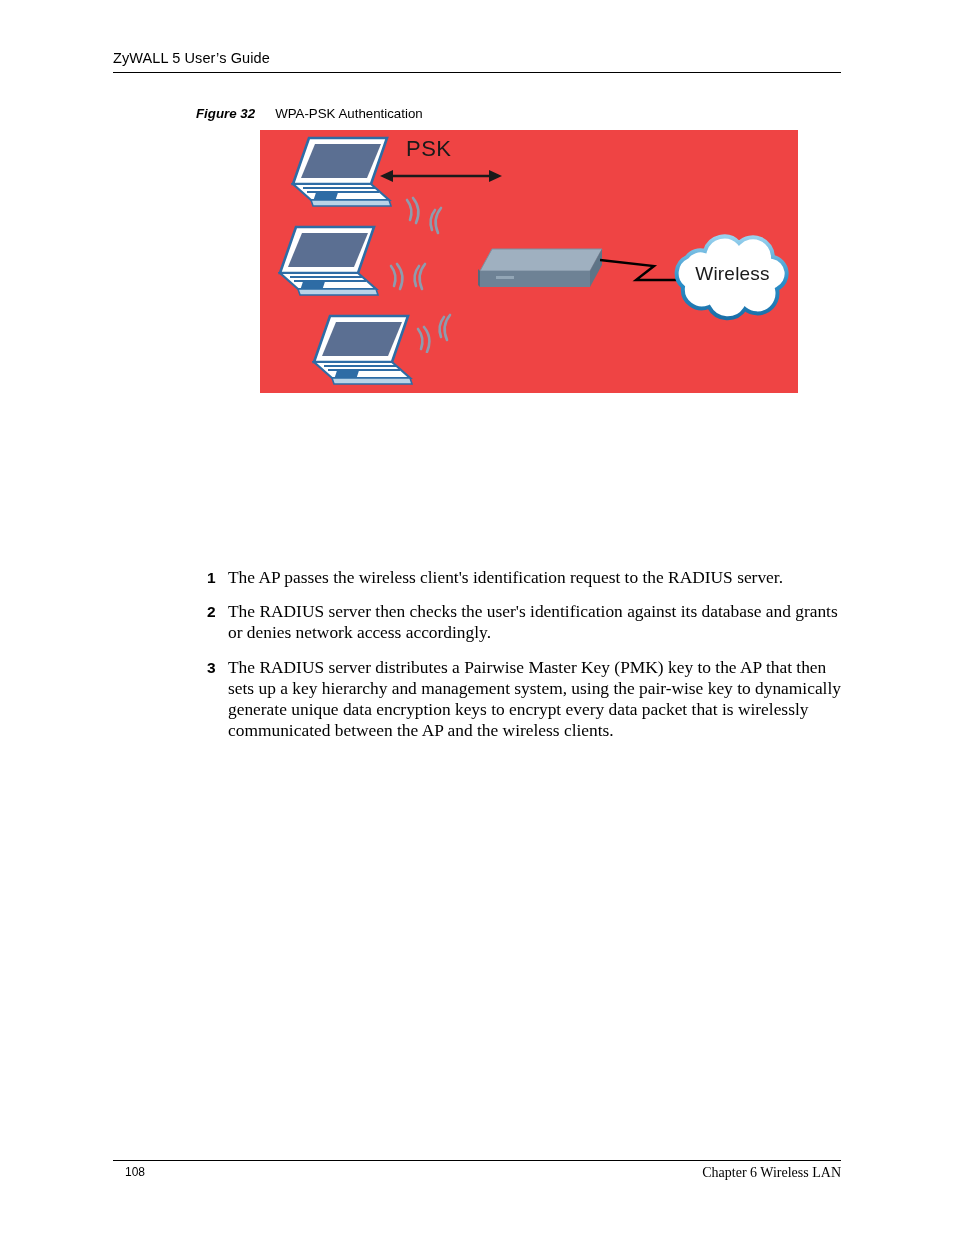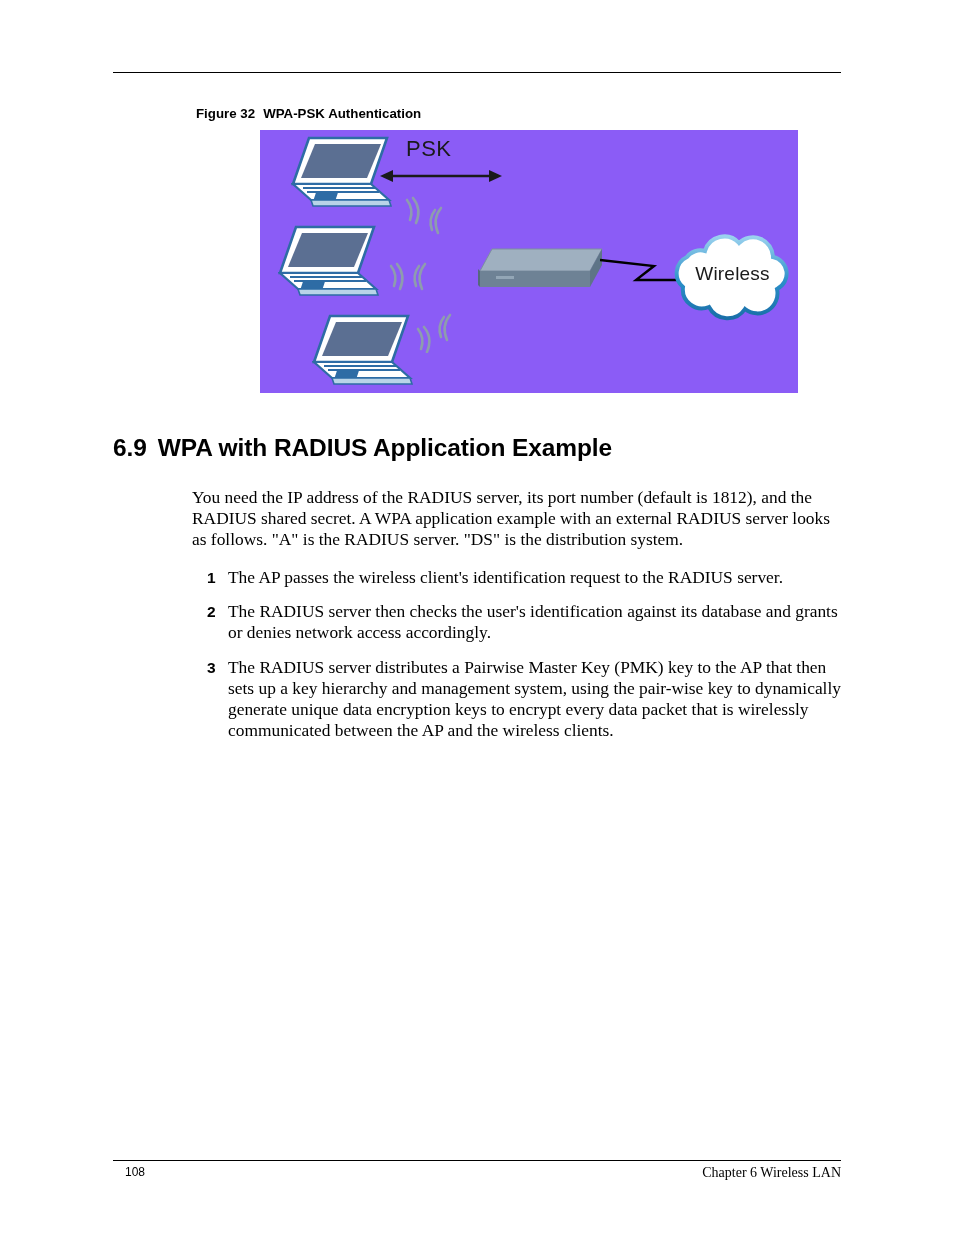--- a/index.html
+++ b/index.html
@@ -50,34 +50,35 @@
   .fig-caption {
     position: absolute;
     left: 196px;
     top: 106px;
     font-family: "Liberation Sans", "DejaVu Sans", sans-serif;
     font-size: 13.3px;
     white-space: nowrap;
   }
   .fig-caption .fig-num {
     font-weight: bold;
+    font-style: italic;
   }
   .fig-caption .fig-title {
-    font-weight: bold;
-    margin-left: 8px;
+    font-weight: normal;
+    margin-left: 20px;
   }
 
   
   .figure-panel {
     position: absolute;
     left: 260px;
     top: 130px;
     width: 538px;
     height: 263px;
-    background: #8b5cf6;
+    background: #ef4444;
   }
 
   
   .laptop {
     position: absolute;
     width: 104px;
     height: 78px;
   }
   .laptop svg { display: block; }
 
@@ -230,20 +231,23 @@
     font-family: Liberation Serif, serif;
     font-size: 14px;
     white-space: nowrap;
   }
 </style>
 </head>
 <body>
 
 <div class="page">
 
+  <div class="header">
+    <div class="header-text">ZyWALL 5 User’s Guide</div>
+  </div>
   <div class="header-rule"></div>
 
   <div class="fig-caption">
     <span class="fig-num">Figure 32</span><span class="fig-title">WPA-PSK Authentication</span>
   </div>
 
   <div class="figure-panel">
 
     <div class="laptop" id="laptop-1">
       <svg width="104" height="78" viewBox="0 0 104 78">
@@ -360,25 +364,21 @@
                  A21 21 0 0 1 44 82
                  A19 19 0 0 1 18 62
                  A18 18 0 0 1 22 32
                  A17 17 0 0 1 40 26 Z" fill="#ffffff" stroke="url(#cloudStroke)" stroke-width="4"></path>
       </svg>
       <div class="cloud-label">Wireless</div>
     </div>
 
   </div>
 
-  <div class="section-heading">
-    <span class="sec-num">6.9</span><span>WPA with RADIUS Application Example</span>
-  </div>
-
-  <div class="body-para">You need the IP address of the RADIUS server, its port number (default is 1812), and the RADIUS shared secret. A WPA application example with an external RADIUS server looks as follows. "A" is the RADIUS server. "DS" is the distribution system.</div>
+
 
   <div class="num-list">
     <div class="num-item">
       <span class="marker">1</span>
       <span>The AP passes the wireless client's identification request to the RADIUS server.</span>
     </div>
     <div class="num-item">
       <span class="marker">2</span>
       <span>The RADIUS server then checks the user's identification against its database and grants or denies network access accordingly.</span>
     </div>

